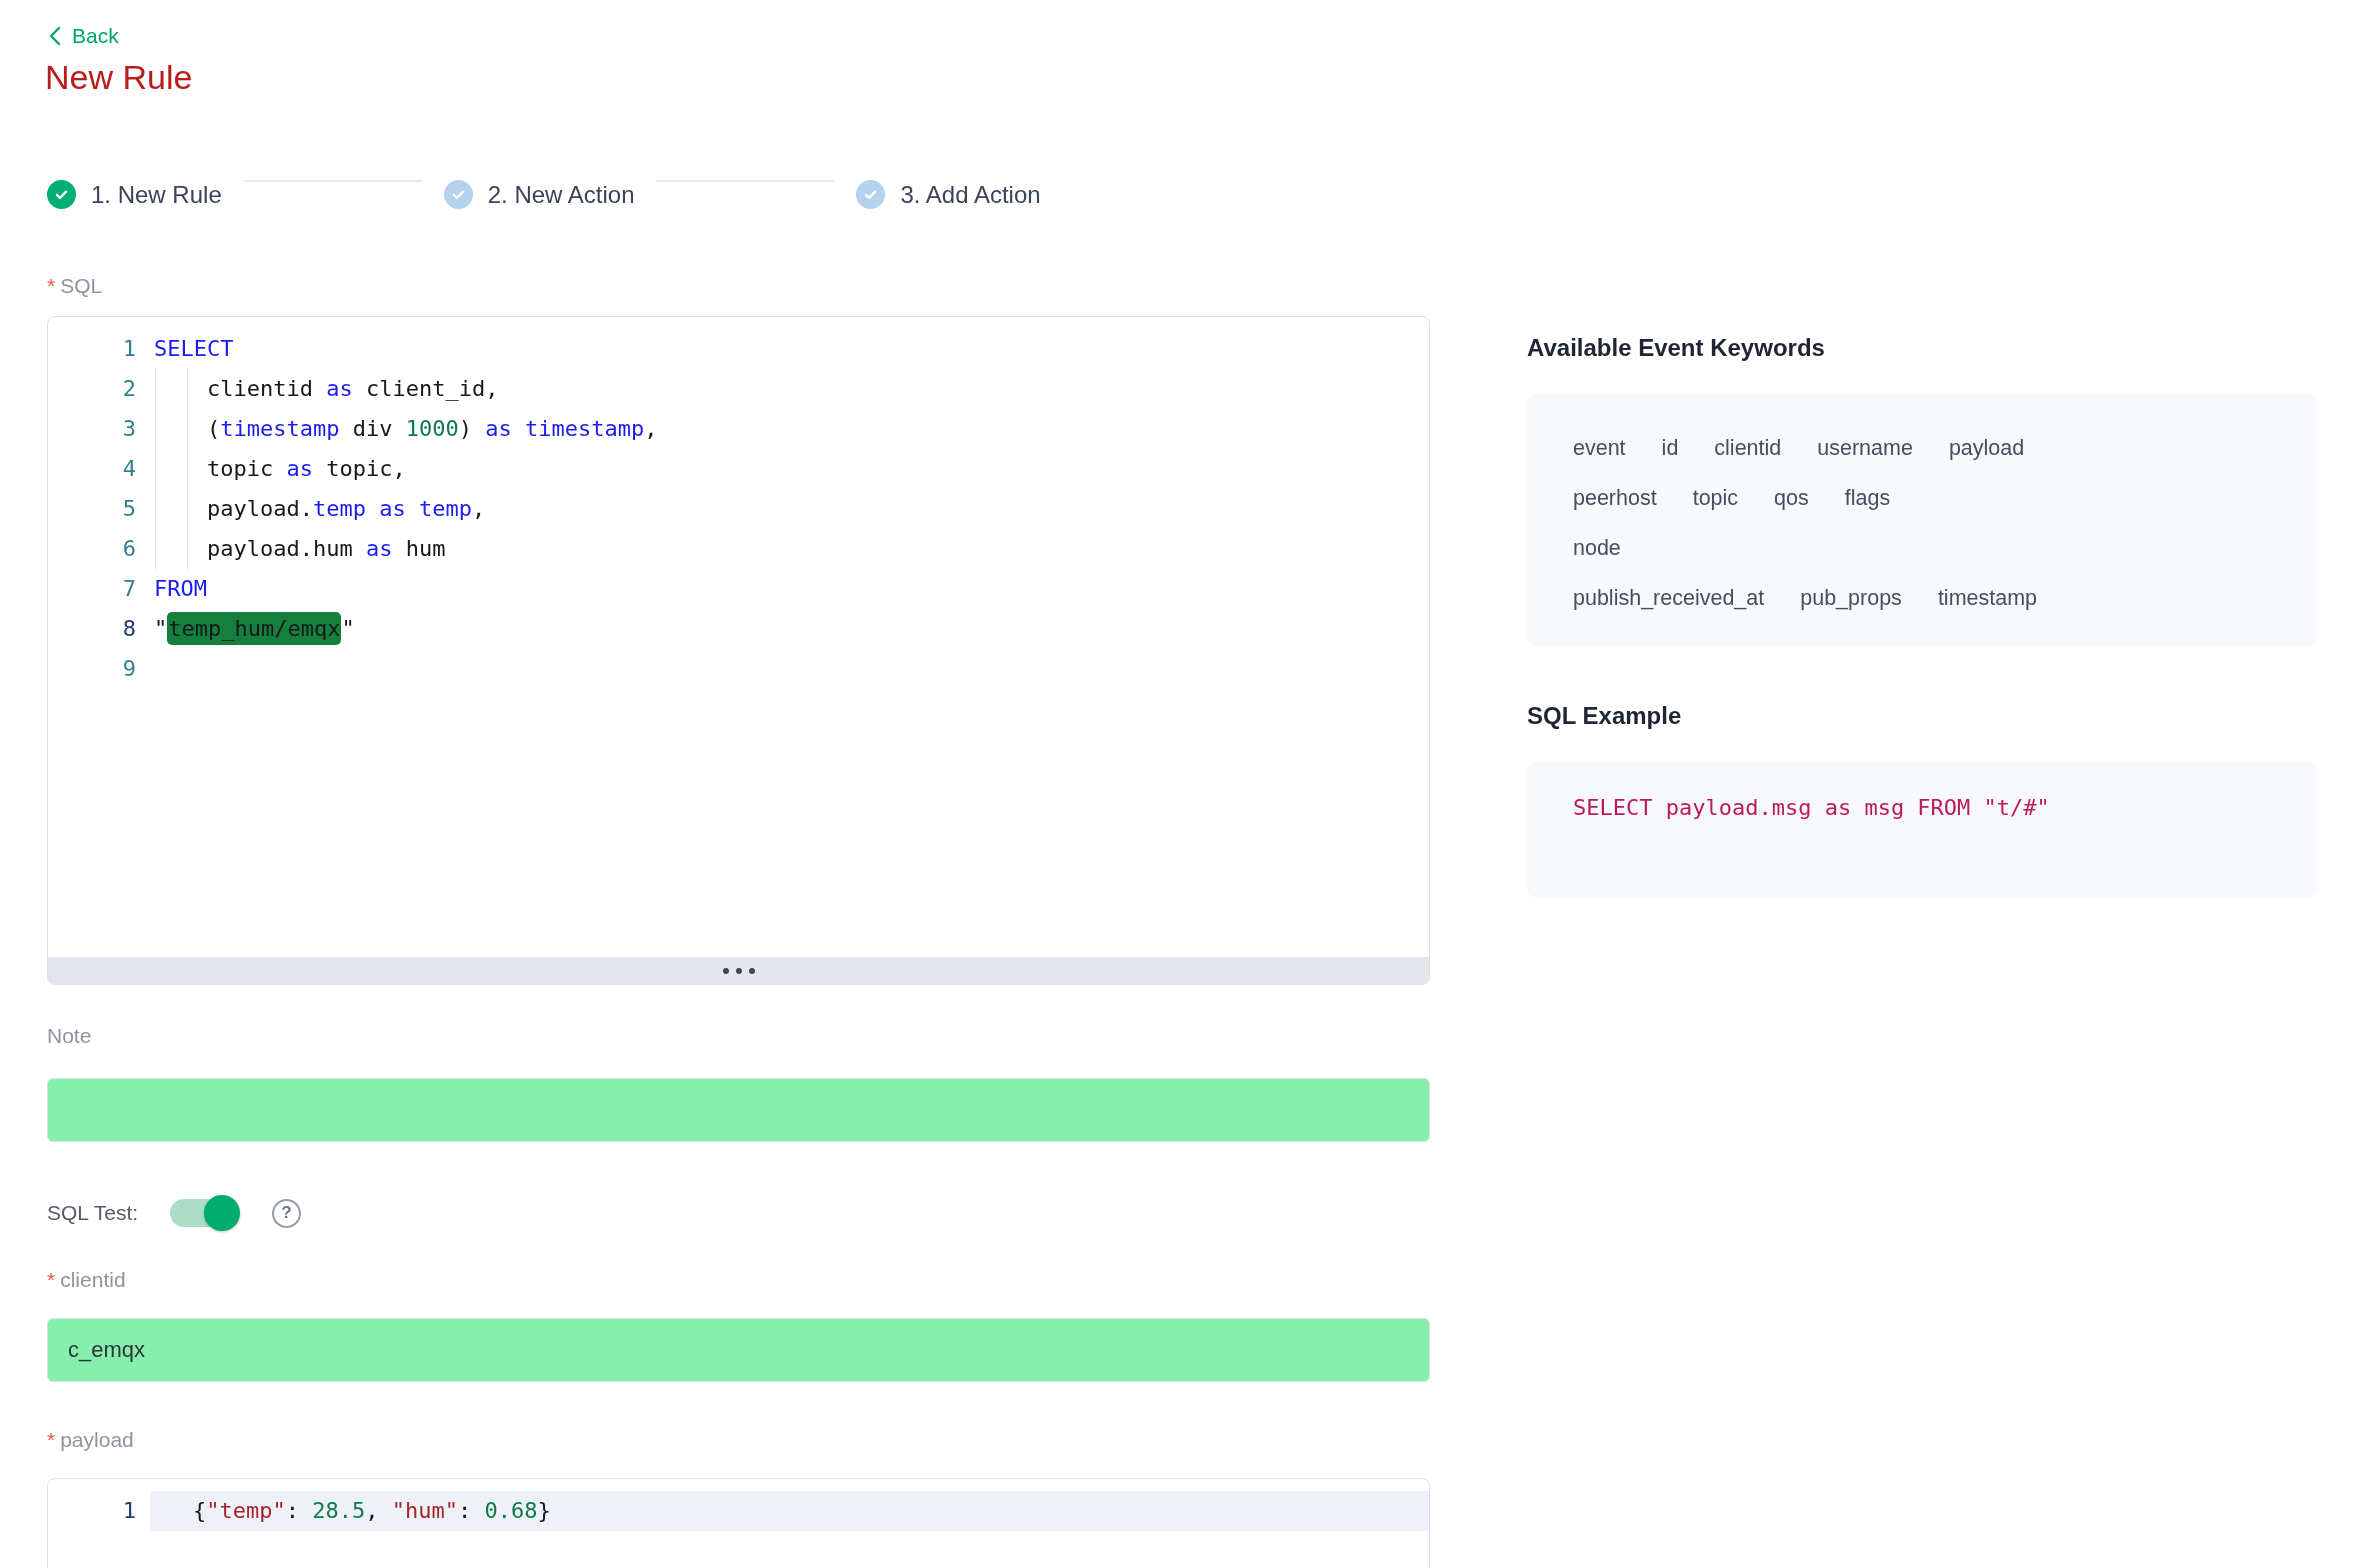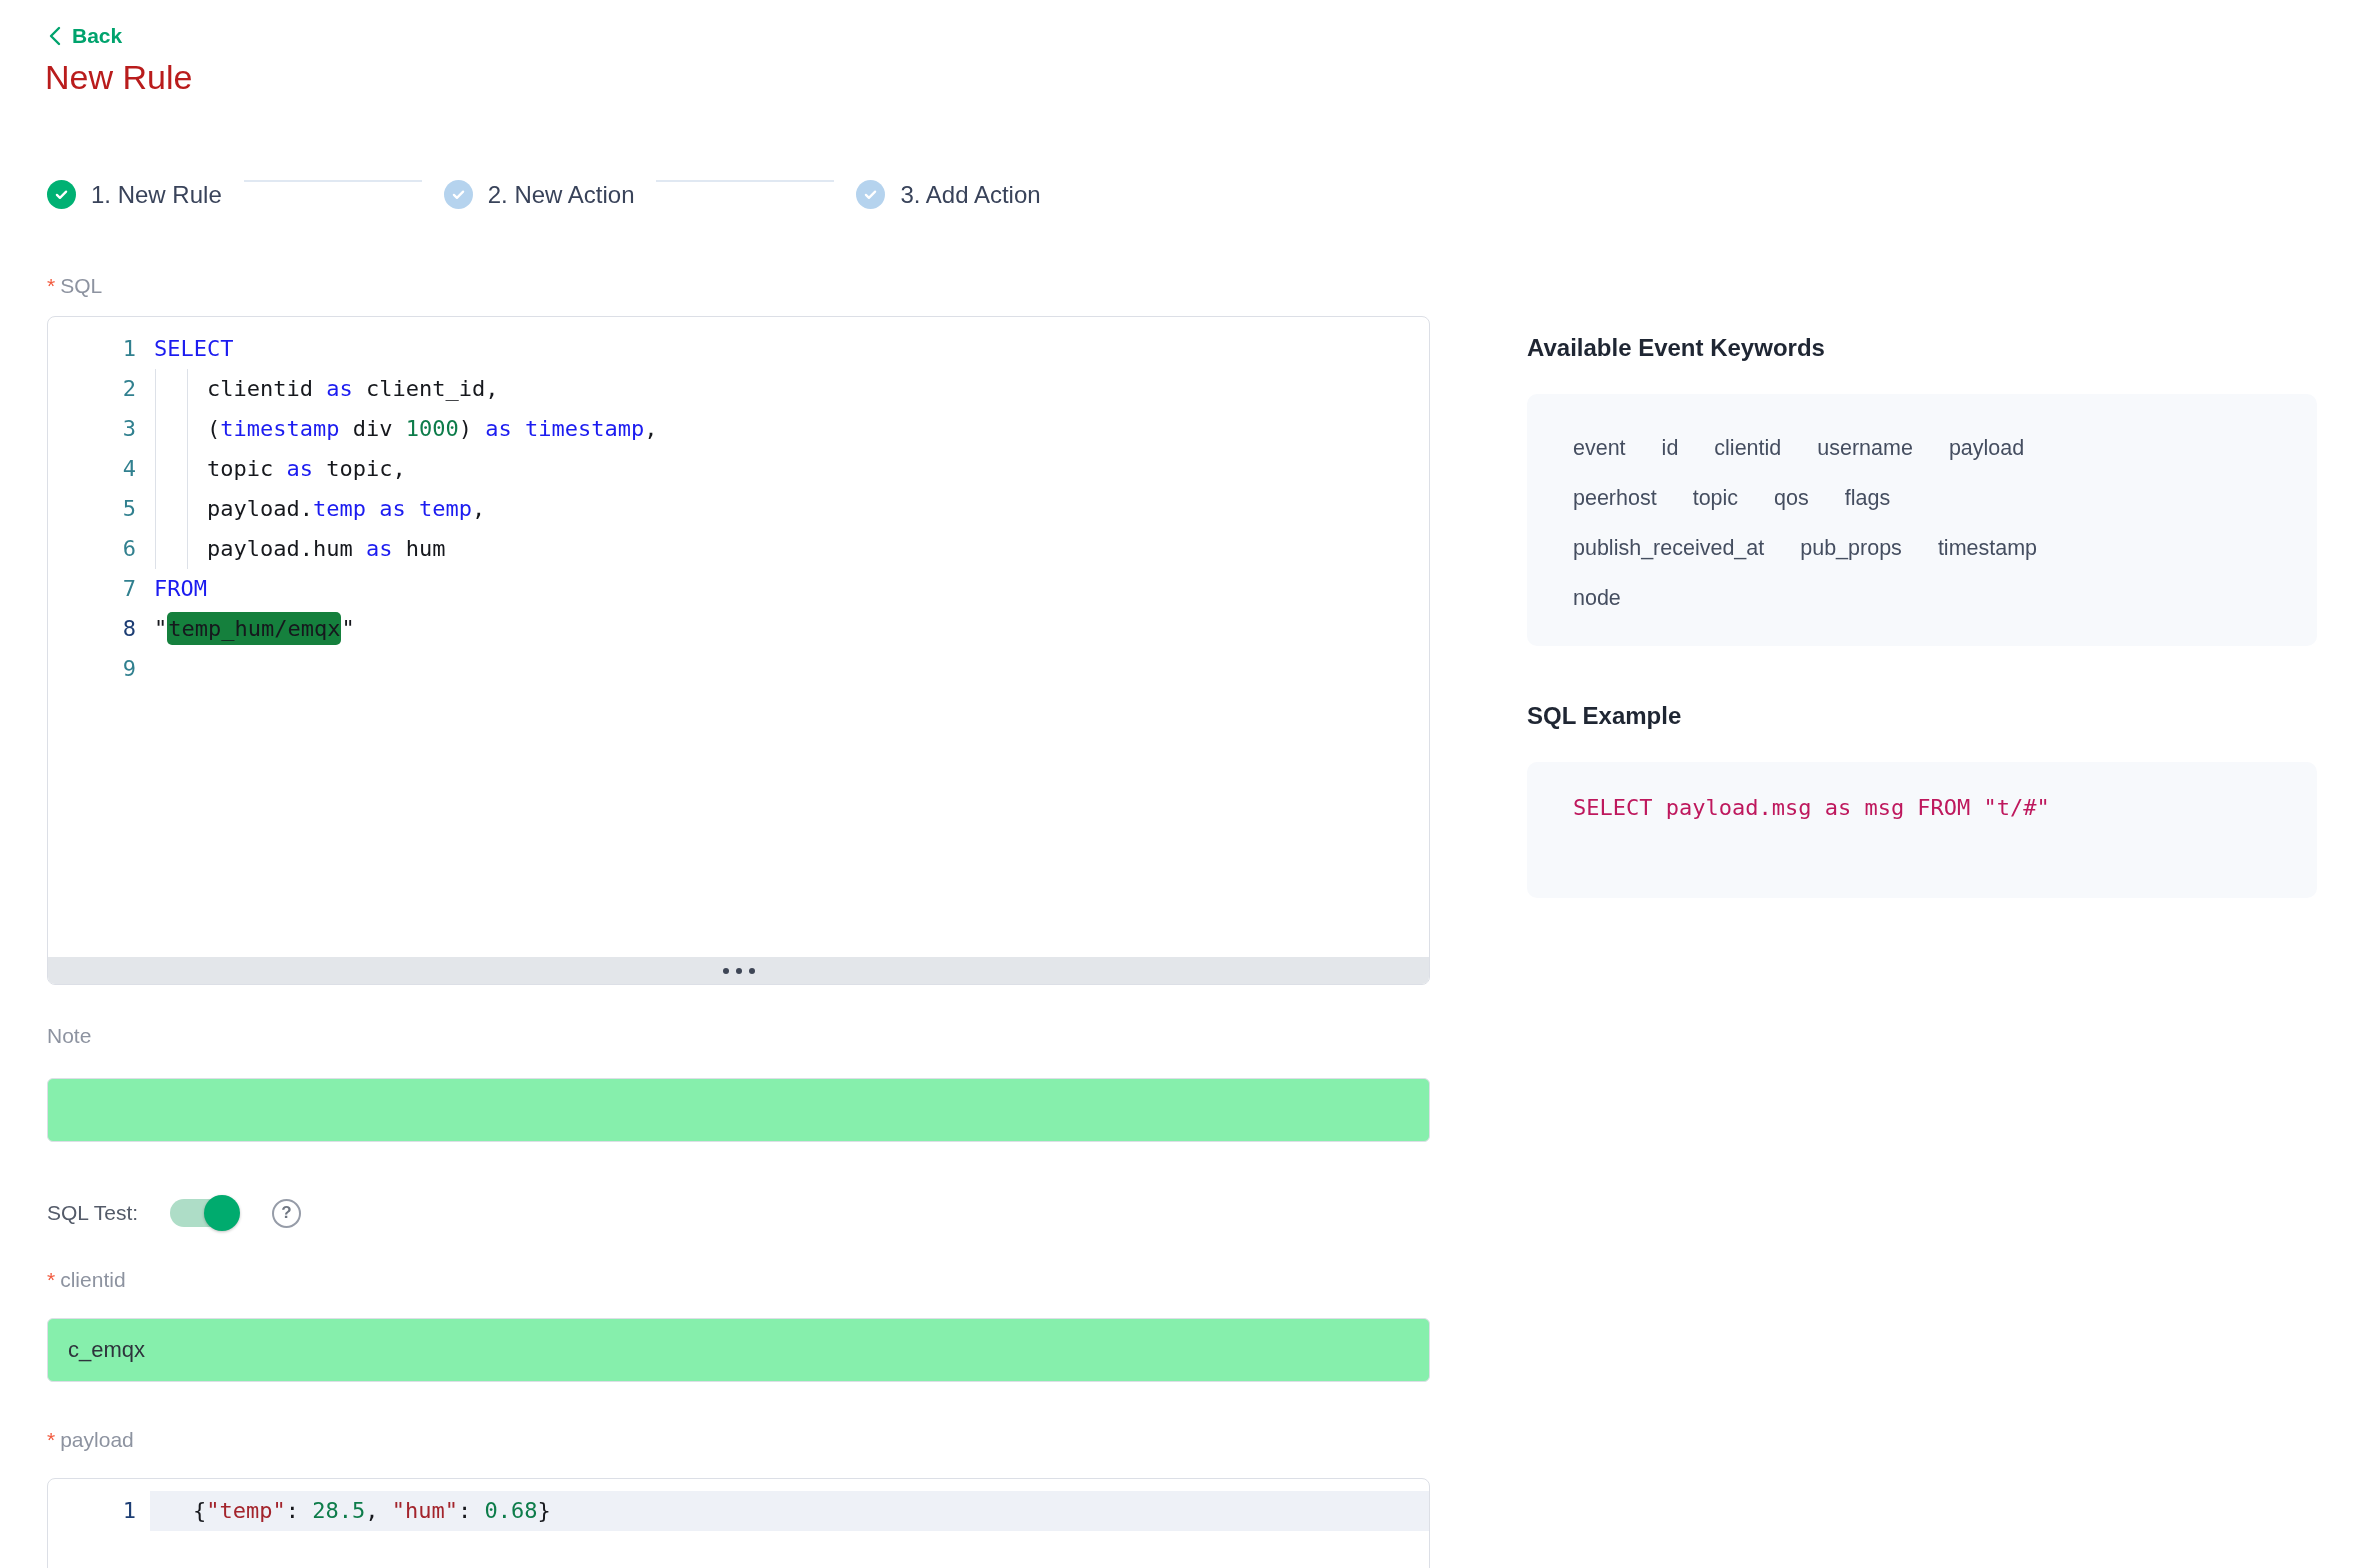--- a/index.html
+++ b/index.html
@@ -3,21 +3,21 @@
 <meta charset="utf-8">
 <style>
   * { margin:0; padding:0; box-sizing:border-box; }
   html,body { background:#fff; }
   body { width:2356px; height:1568px; overflow:hidden;
          font-family:"Liberation Sans", sans-serif; color:#15181d; }
   #app { position:relative; width:2356px; height:1568px; background:#fff; }
 
   
   .back { position:absolute; left:46px; top:24px; display:flex; align-items:center;
-          gap:8px; color:#00a36d; font-size:21px; font-weight:700; cursor:pointer; text-decoration:none; }
+          gap:8px; color:#00a36d; font-size:21px; font-weight:400; cursor:pointer; text-decoration:none; }
   .page-title { position:absolute; left:45px; top:58px; font-size:34px; font-weight:400; color:#b91c1c; }
 
   
   #steps { position:absolute; left:47px; top:180px; display:flex; align-items:flex-start; height:34px; }
   .step { display:flex; align-items:center; gap:15px; }
   .step-circle { width:29px; height:29px; border-radius:50%; display:flex; align-items:center; justify-content:center; flex:none; }
   .step-circle.done { background:#00b173; }
   .step-circle.pending { background:#b5d3ee; }
   .step-label { font-size:24px; font-weight:500; color:#39435a; white-space:nowrap; }
   .step-line { width:178px; height:2px; background:#e0e8f2; margin:0 22px; }
@@ -165,22 +165,22 @@
   <div class="editor" style="left:47px; top:1478px; width:1383px; height:210px; border-radius:8px 8px 0 0;">
     <div class="code-scroll" id="payload-code">
         <div class="code-line"><span class="gutter-num active">1</span><span class="code-text hl-line"><span class="tok-p">{</span><span class="tok-str">"temp"</span><span class="tok-p">: </span><span class="tok-num">28.5</span><span class="tok-p">, </span><span class="tok-str">"hum"</span><span class="tok-p">: </span><span class="tok-num">0.68</span><span class="tok-p">}</span></span></div>
       </div>
   </div>
 
   <div class="panel-title" style="left:1527px; top:334px;">Available Event Keywords</div>
   <div class="panel-box" id="kw-box">
       <div class="kw-row"><span class="kw">event</span><span class="kw">id</span><span class="kw">clientid</span><span class="kw">username</span><span class="kw">payload</span></div>
       <div class="kw-row"><span class="kw">peerhost</span><span class="kw">topic</span><span class="kw">qos</span><span class="kw">flags</span></div>
+      <div class="kw-row"><span class="kw">node</span></div>
       <div class="kw-row"><span class="kw">publish_received_at</span><span class="kw">pub_props</span><span class="kw">timestamp</span></div>
-      <div class="kw-row"><span class="kw">node</span></div>
     </div>
 
   <div class="panel-title" style="left:1527px; top:702px;">SQL Example</div>
   <div class="panel-box" id="ex-box">
     <div class="ex-line">SELECT payload.msg as msg FROM "t/#"</div>
   </div>
 
 </div>
 
 </body></html>

